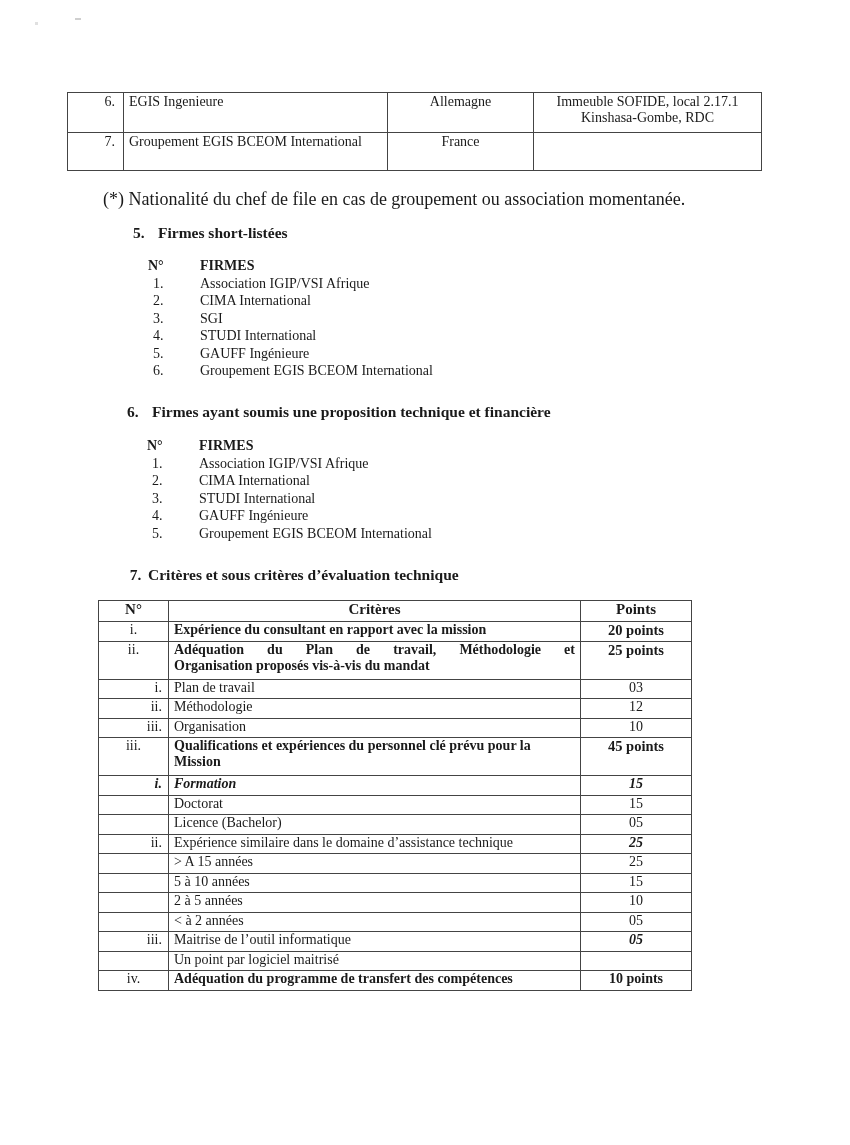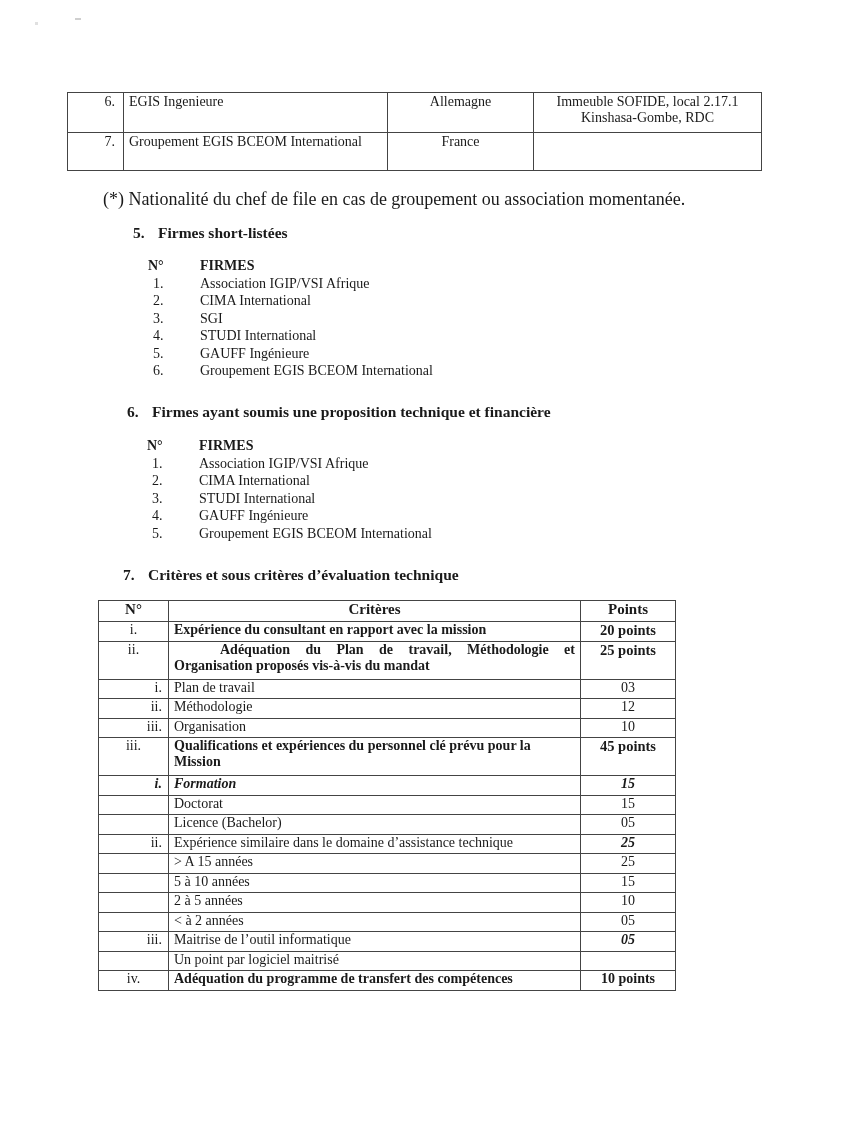--- a/index.html
+++ b/index.html
@@ -32,21 +32,21 @@
   .firm-table tr.r1 td { height: 40px; }
   .firm-table tr.r2 td { height: 38px; }
 
   .footnote { left: 103px; top: 189px; font-size: 18px; }
 
   .section-title {
     font-weight: bold; font-size: 15.5px;
   }
   .sec5 { left: 133px; top: 224px; }
   .sec6 { left: 127px; top: 403px; }
-  .sec7 { left: 123px; top: 566px; }
+  .sec7 { left: 123px; top: 566px; text-align: center; }
   .sec-num { display: inline-block; width: 25px; }
 
   .firm-list { font-size: 14px; line-height: 17.5px; }
   .firm-list .row { display: flex; }
   .firm-list .n { width: 52px; text-align: left; padding-left: 5px; }
   .firm-list .hdr .n { padding-left: 0; font-weight: bold; }
   .firm-list .hdr .f { font-weight: bold; }
   .list5 { left: 148px; top: 257px; }
   .list6 { left: 147px; top: 437px; }
 
@@ -58,21 +58,21 @@
   }
   .crit-table td {
     border: 1px solid #444;
     padding: 0 5px;
     line-height: 16px;
     vertical-align: top;
     height: 19.5px;
   }
   .crit-table .c-n { width: 70px; }
   .crit-table .c-c { width: 412px; }
-  .crit-table .c-p { width: 95px; text-align: center; }
+  .crit-table .c-p { width: 111px; text-align: center; }
   .crit-table .center { text-align: center; }
   .crit-table .right { text-align: right; padding-right: 6px; }
   .crit-table .b { font-weight: bold; }
   .crit-table .bi { font-weight: bold; font-style: italic; }
   .crit-table .just-line { text-align-last: justify; }
   .crit-table tr.two td { height: 38px; }
   .crit-table tr.hdr td { font-size: 15px; height: 21px; }
   .crit-table tr.last td { border-top: 1.5px solid #333; }
   .crit-table .pts { font-size: 14.5px; }
 
@@ -180,21 +180,21 @@
     <td class="c-p center b">Points</td>
   </tr>
   <tr>
     <td class="center">i.</td>
     <td class="b">Expérience du consultant en rapport avec la mission</td>
     <td class="center b pts">20 points</td>
   </tr>
   <tr class="two">
     <td class="center">ii.</td>
     <td class="b">
-      <div class="just-line" style="text-align:justify;margin-left:46px;">Adéquation du Plan de travail, Méthodologie et</div>
+      <div class="just-line" style="text-align:justify;">Adéquation du Plan de travail, Méthodologie et</div>
       <div>Organisation proposés vis-à-vis du mandat</div>
     </td>
     <td class="center b pts">25 points</td>
   </tr>
   <tr>
     <td class="right">i.</td>
     <td>Plan de travail</td>
     <td class="center">03</td>
   </tr>
   <tr>

